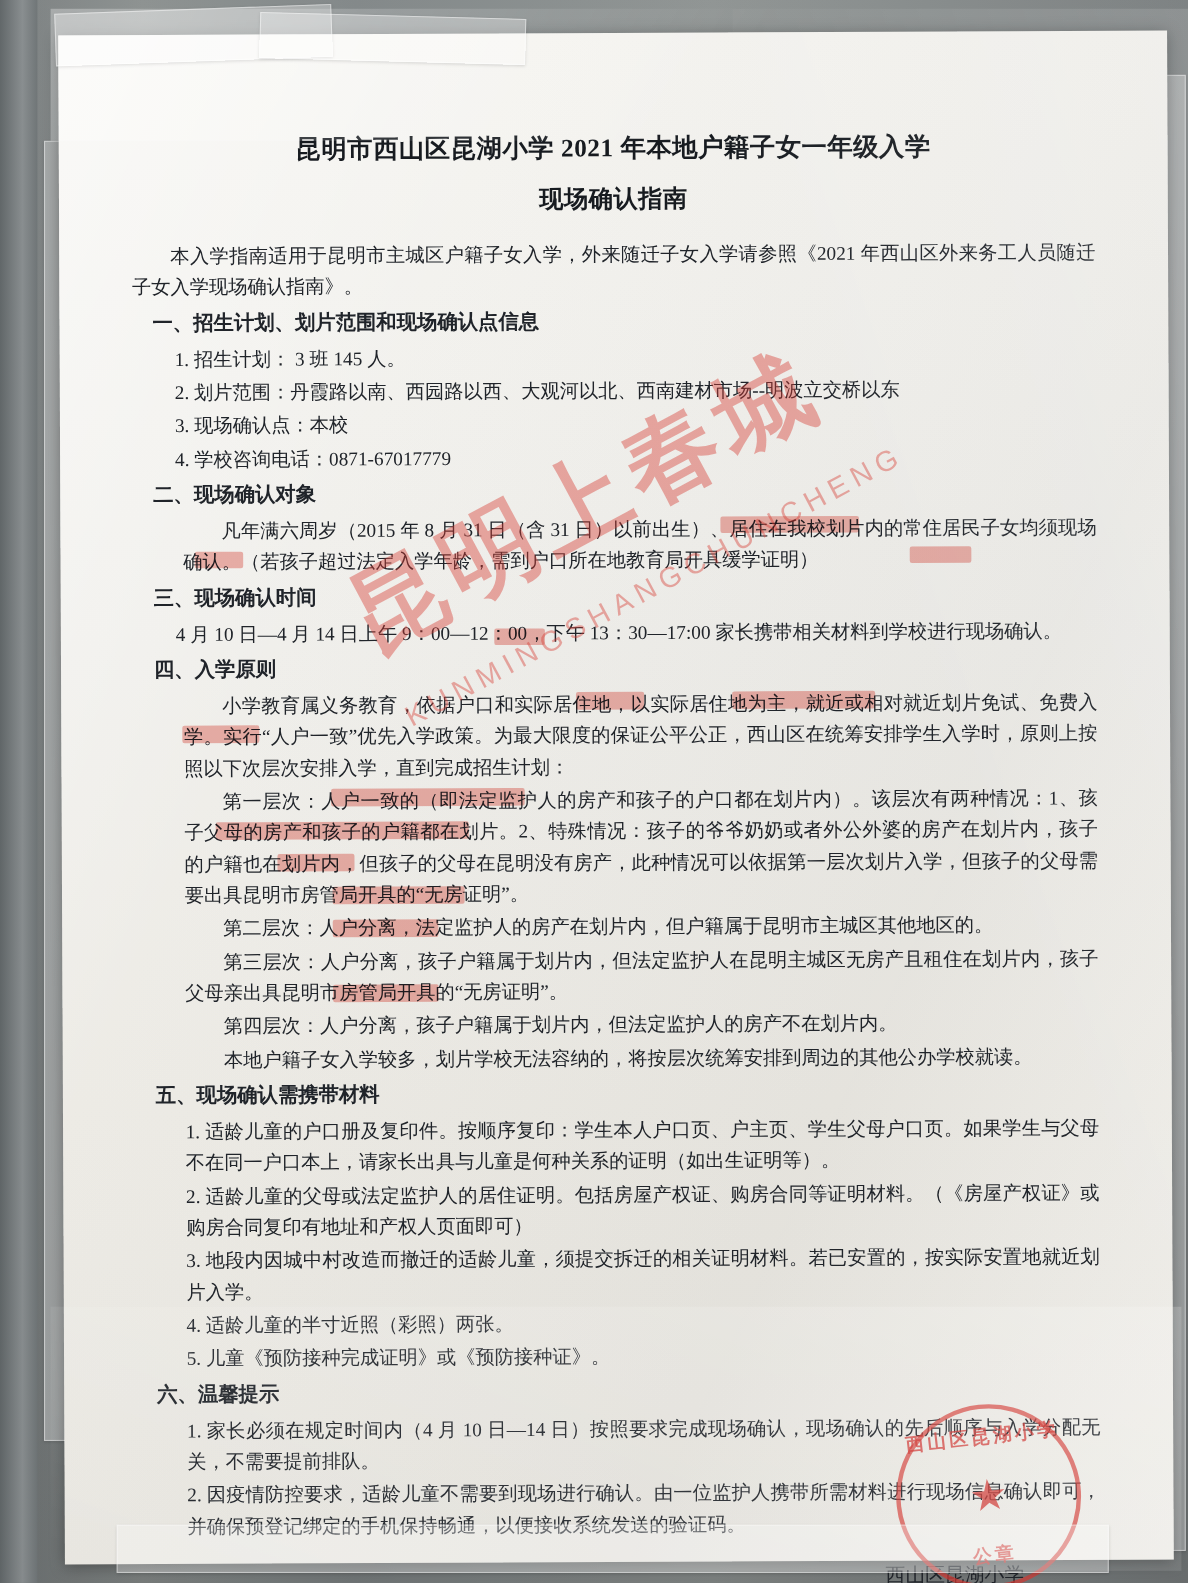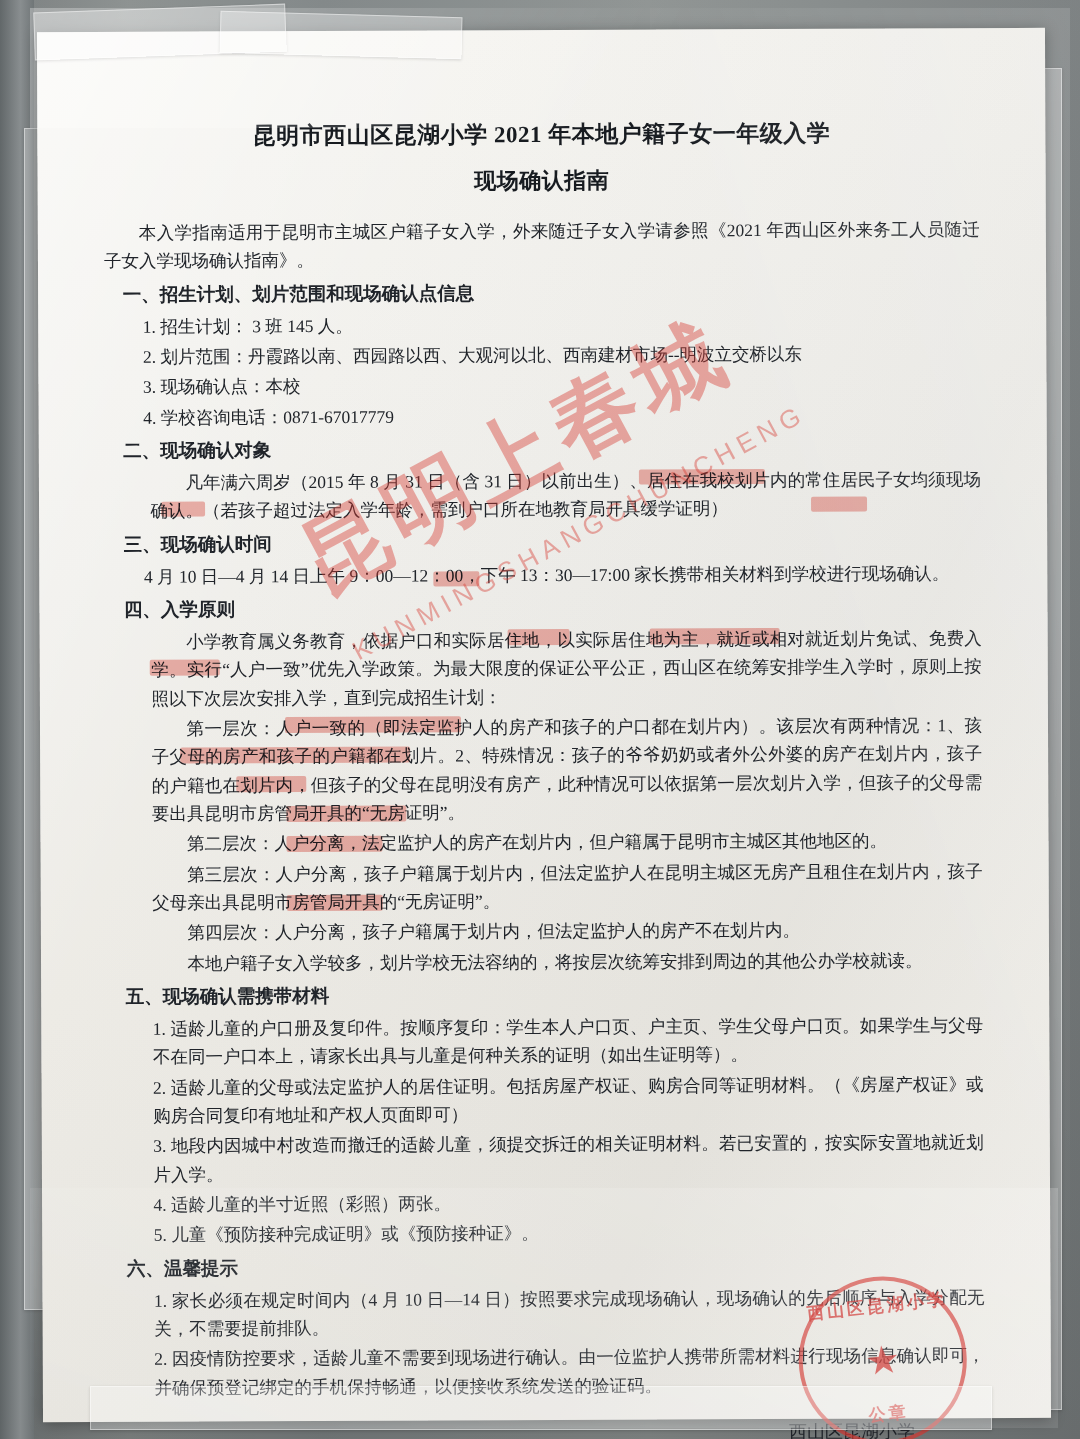--- a/index.html
+++ b/index.html
@@ -25,21 +25,21 @@
   #wall:after {
     content: "";
     position: absolute;
     left: 0; top: 0; bottom: 0; width: 34px;
     background: linear-gradient(90deg, #5d6365, #8b9092 60%, #6d7375);
     opacity: .85;
   }
   
   #paper-wrap {
     position: absolute;
-    left: 30px;
+    left: 46px;
     top: 8px;
     width: 1028px;
     height: 1420px;
   }
   #paper {
     position: absolute;
     left: 10px;
     top: 22px;
     width: 1008px;
     height: 1390px;

